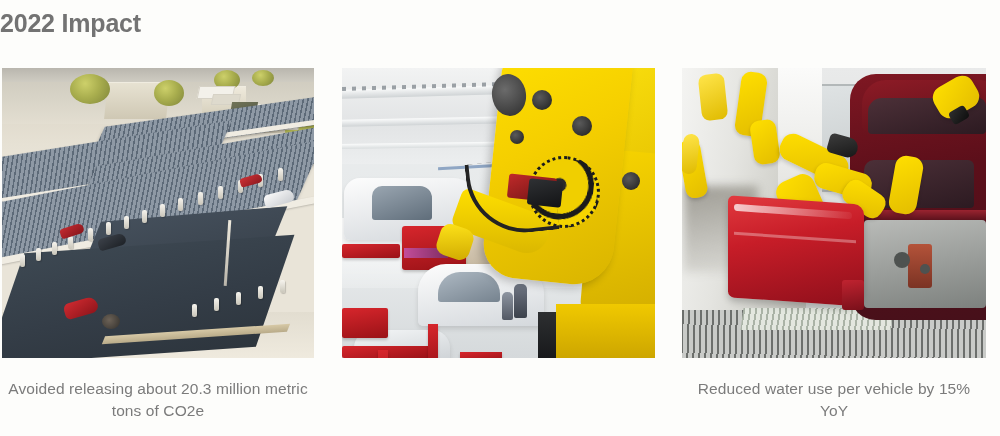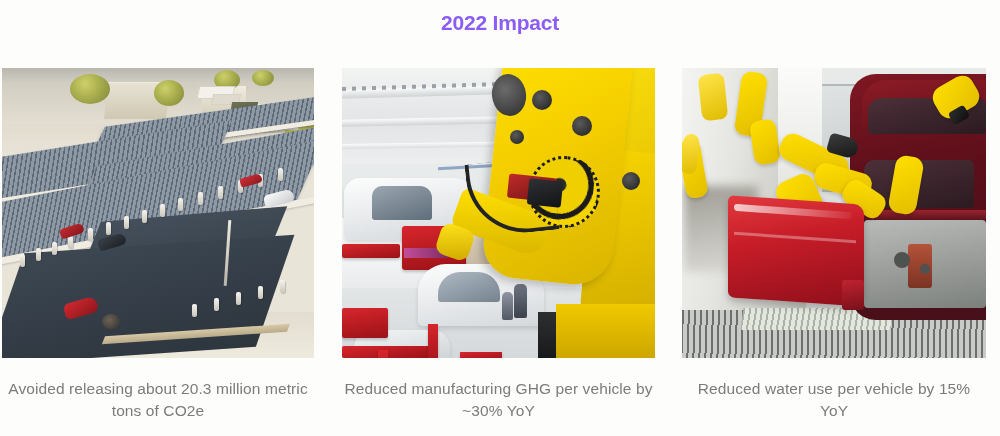--- a/index.html
+++ b/index.html
@@ -14,25 +14,24 @@
     overflow: hidden;
     position: relative;
   }
 
   
   .page-title {
     position: absolute;
     top: 8px;
     left: 0;
     width: 1000px;
-    text-align: center;
-    font-size: 21px;
+    font-size: 25px;
     font-weight: 700;
     letter-spacing: -0.2px;
-    color: #8b5cf6;
+    color: #737373;
     line-height: 30px;
   }
 
   
   .cards {
     position: absolute;
     top: 68px;
     left: 0;
     width: 1000px;
     height: 360px;
@@ -556,21 +555,20 @@
       <div class="p2-robot-joint"></div>
       <div class="p2-robot-hub"></div>
       <div class="p2-robot-bolt k1"></div>
       <div class="p2-robot-bolt k2"></div>
       <div class="p2-robot-bolt k3"></div>
       <div class="p2-robot-bolt k4"></div>
       <div class="p2-robot-darkred"></div>
       <div class="p2-robot-black"></div>
       <div class="p2-cable"></div>
     </div>
-    <div class="caption">Reduced manufacturing GHG per vehicle by ~30% YoY</div>
   </div>
 
   <div class="card card-3">
     <div class="photo">
       <div class="p3-bg"></div>
       <div class="p3-window"></div>
       <div class="p3-curtain"></div>
       <div class="p3-curtain2"></div>
       <div class="p3-curtsmudge"></div>
       <div class="p3-floorgrate"></div>

